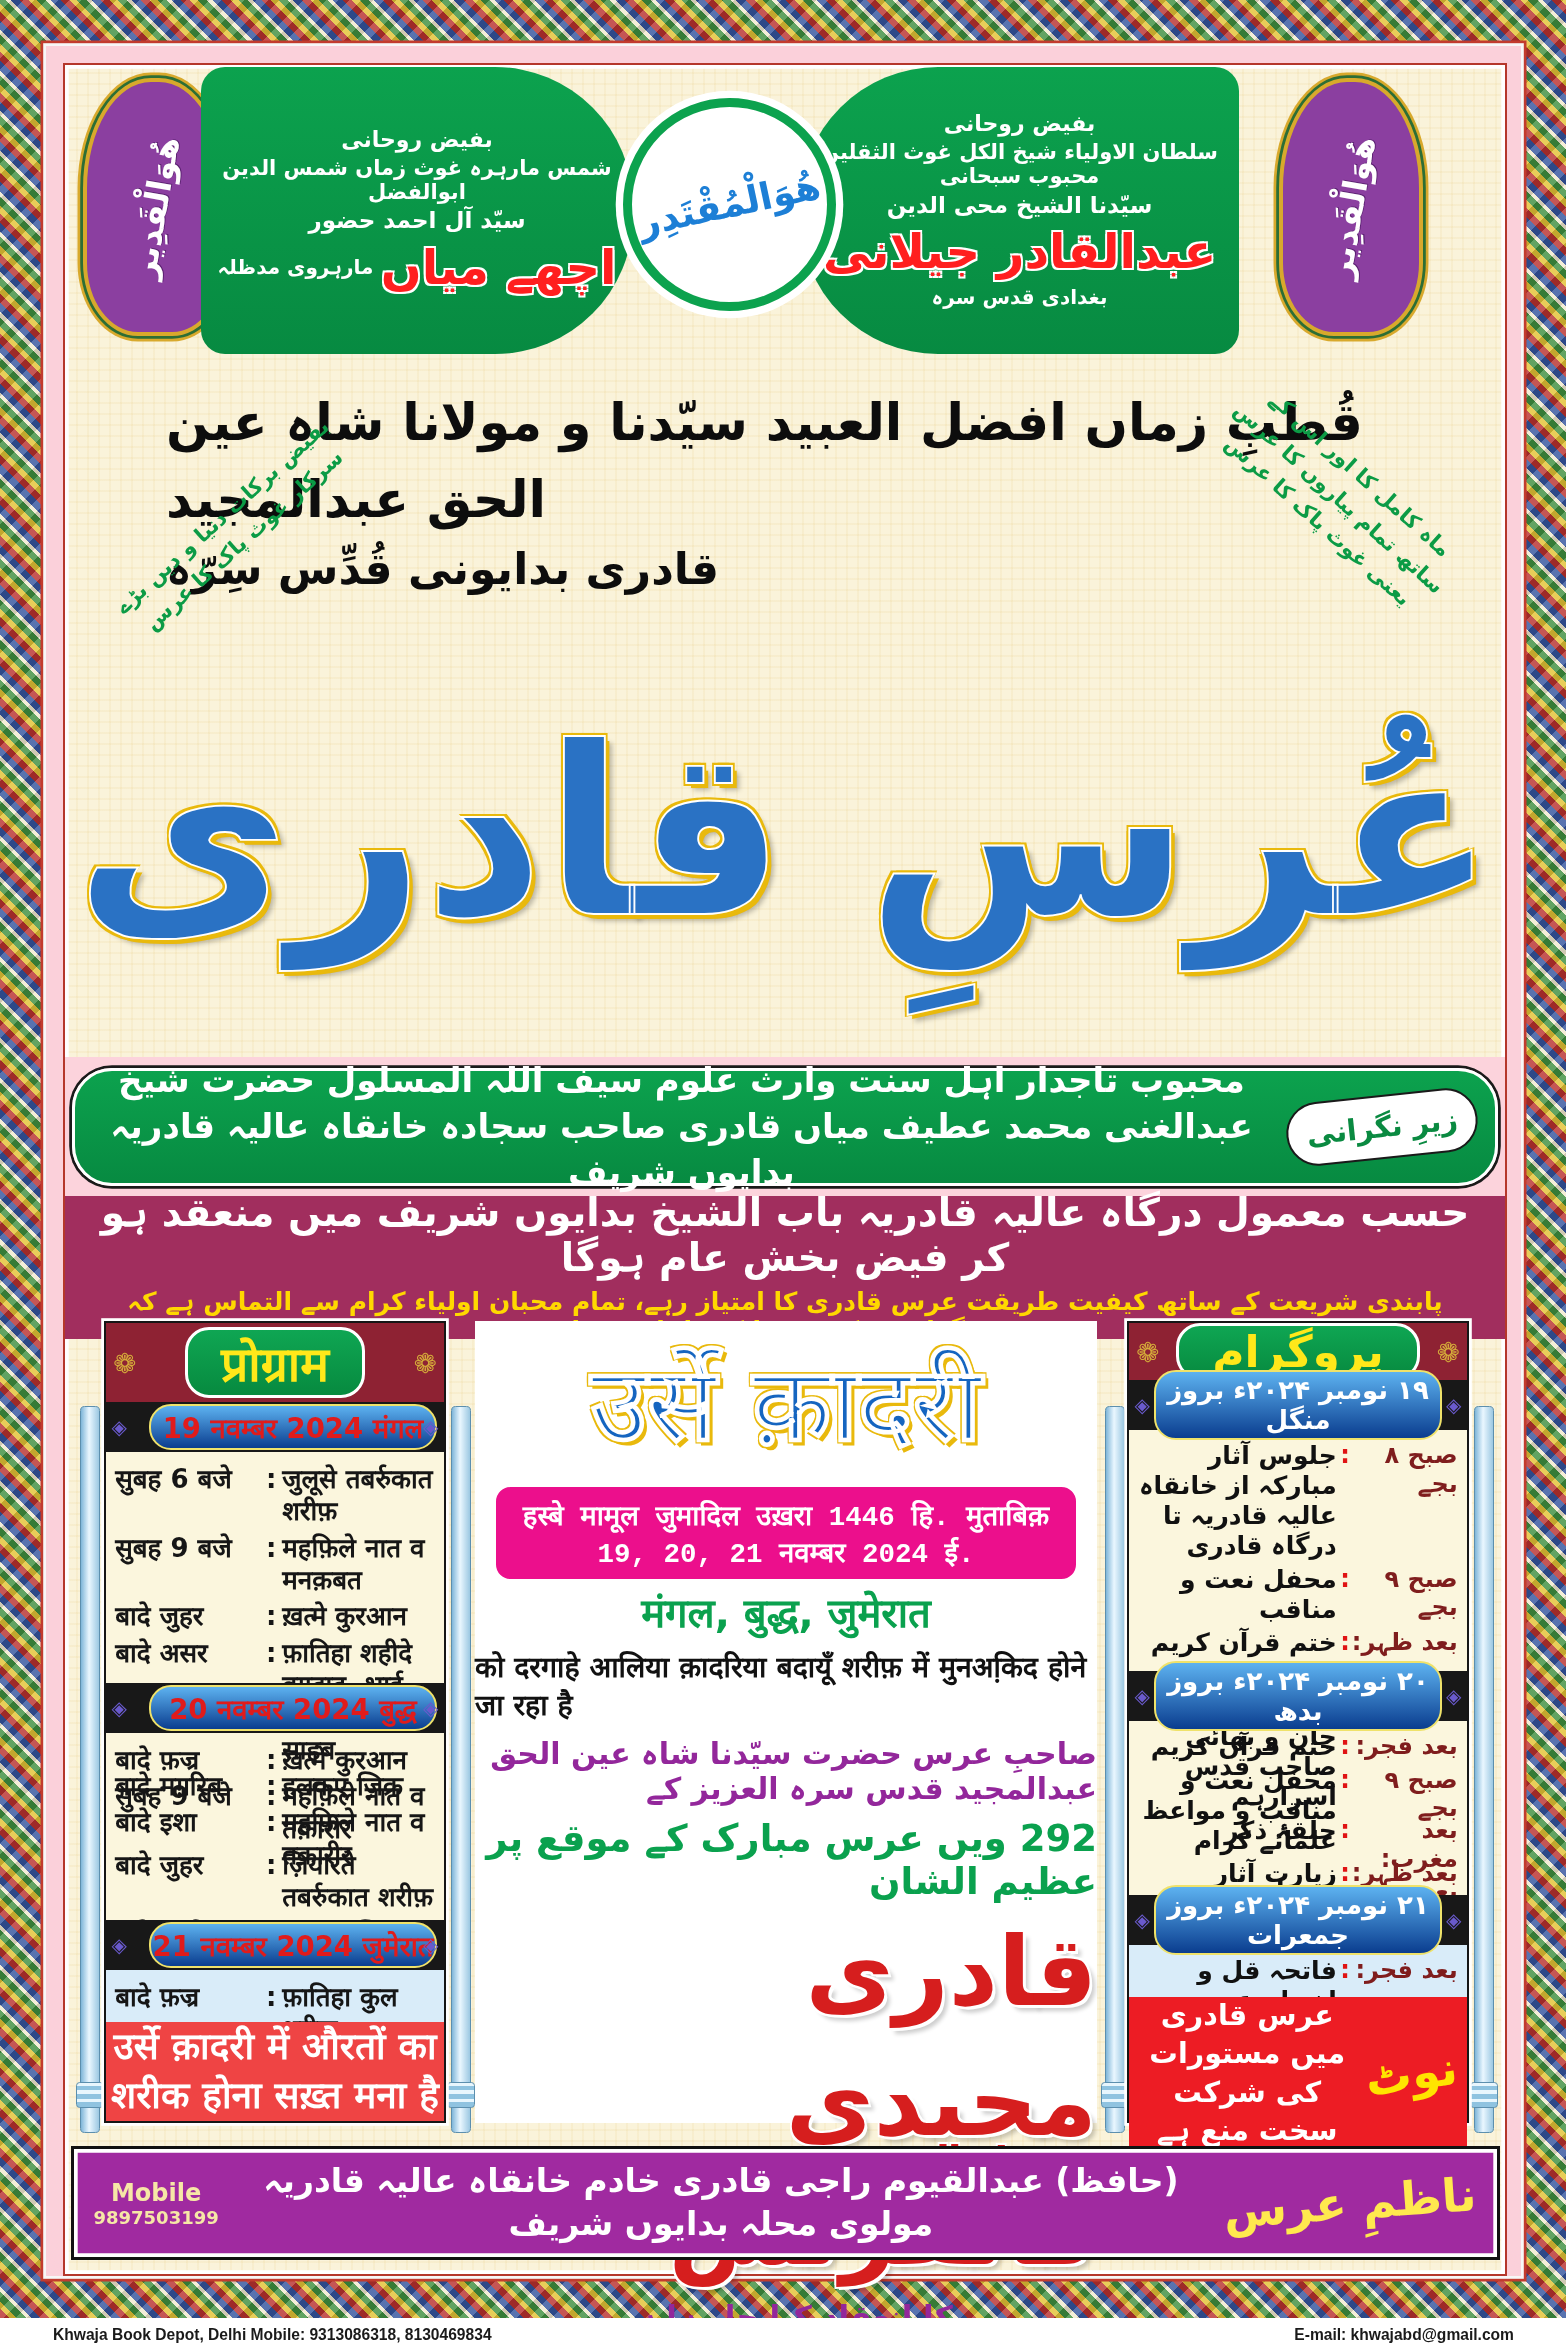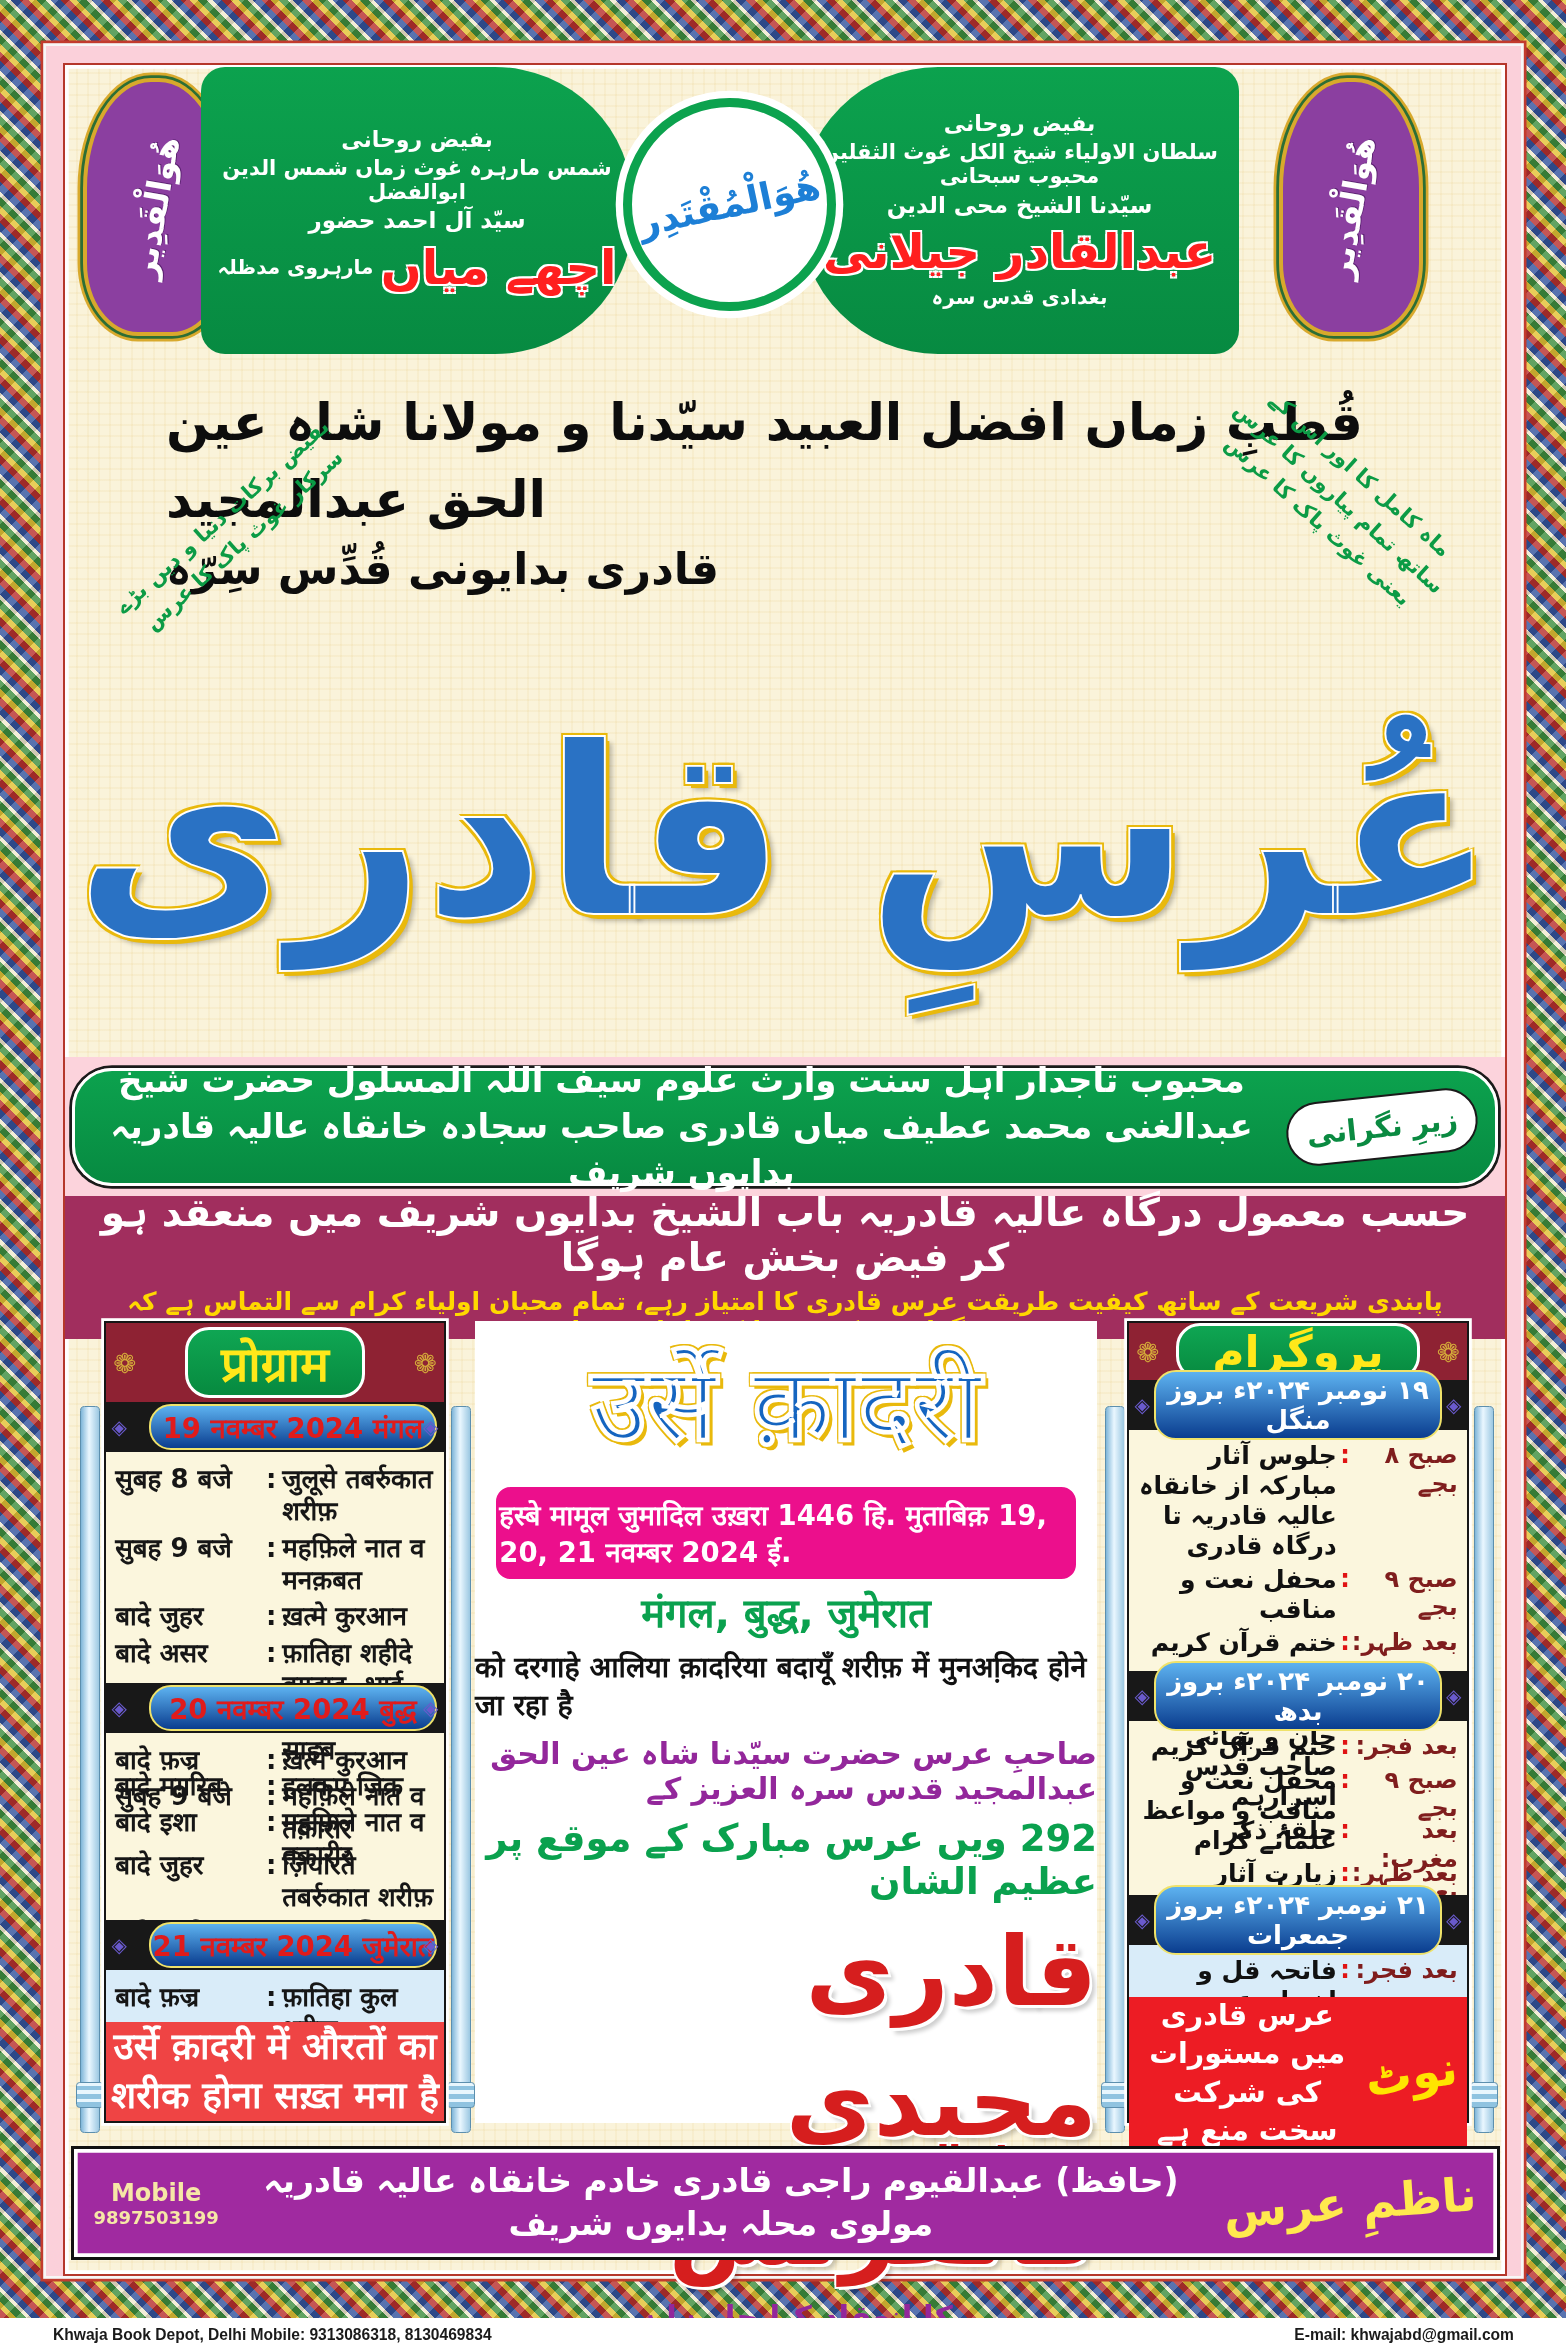--- a/index.html
+++ b/index.html
@@ -103,21 +103,21 @@
   .warnbox{background:#ef4444;color:#fff;font-weight:bold;text-align:center;
     display:flex;flex-direction:column;justify-content:center;font-size:37px;line-height:1.3;}
   .notebox{background:#ed1c24;direction:rtl;display:flex;align-items:center;padding:0 9.2px;gap:9.2px;box-sizing:border-box;}
   .note-label{color:#ffe400;font-weight:bold;font-size:46px;transform:rotate(-8deg);flex:none;}
   .note-text{color:#fff;font-weight:bold;font-size:28.5px;text-align:center;flex:1;line-height:1.35;}
   
   .c-title{margin-top:9.2px;font-size:103px;font-weight:bold;color:#1565c0;
     -webkit-text-stroke:1.4px #fff;
     text-shadow:3.7px 3.7px 0 #e9b90c,-1.8px -1.8px 0 #e9b90c,1.8px -1.8px 0 #e9b90c,-1.8px 1.8px 0 #e9b90c;}
   .c-datepill{margin-top:14.7px;width:94%;background:#ec0f8c;border:2.8px solid #fff;border-radius:16.5px;
-    color:#fff;font-weight:bold;font-size:27.5px;text-align:left;padding:9.2px 3.7px;box-sizing:border-box;}
+    color:#fff;font-weight:bold;font-size:27.5px;text-align:center;padding:9.2px 3.7px;box-sizing:border-box;font-family:Liberation Mono, monospace;}
   .c-days{margin-top:3px;color:#0aa14e;font-weight:bold;font-size:40px;}
   .c-line{margin-top:7.3px;color:#111;font-weight:bold;font-size:28.5px;}
   .c-purple1{margin-top:13px;color:#93279b;font-weight:bold;font-size:30px;direction:rtl;}
   .c-green2{margin-top:11px;color:#0aa14e;font-weight:bold;font-size:37px;direction:rtl;}
   .c-conf{margin-top:5.5px;color:#d61e1e;font-weight:bold;font-size:96px;direction:rtl;line-height:1.35;
     text-shadow:2.8px 2.8px 0 #fff,-1.8px -1.8px 0 #fff,1.8px -1.8px 0 #fff,-1.8px 1.8px 0 #fff,5.5px 5.5px 4.6px rgba(0,0,0,.2);}
   .c-purple2{margin-top:1.8px;color:#93279b;font-weight:bold;font-size:31px;direction:rtl;}
   
   .nazim{position:absolute;left:5.5px;right:5.5px;top:2081px;height:114px;background:#a02aa0;
     border:3.7px solid #111;box-shadow:0 0 0 3.7px #fff inset;display:flex;direction:rtl;align-items:center;
@@ -198,21 +198,21 @@
       <div class="col-head" style="height:79px">
         <span class="orn orn-l">❁</span>
         <span class="head-pill head-hi">प्रोग्राम</span>
         <span class="orn orn-r">❁</span>
       </div>
       <div class="strip" style="height:50px">
         <div class="day-pill">19 नवम्बर 2024 मंगल</div>
       </div>
       <div class="rows rows-hi" style="height:231px">
           <div class="prow">
-            <span class="rt">सुबह 8 बजे</span>
+            <span class="rt">सुबह 6 बजे</span>
             <span class="rc">:</span>
             <span class="rv">जुलूसे तबर्रुकात शरीफ़</span>
           </div>
           <div class="prow">
             <span class="rt">सुबह 9 बजे</span>
             <span class="rc">:</span>
             <span class="rv">महफ़िले नात व मनक़बत</span>
           </div>
           <div class="prow">
             <span class="rt">बादे जुहर</span>

